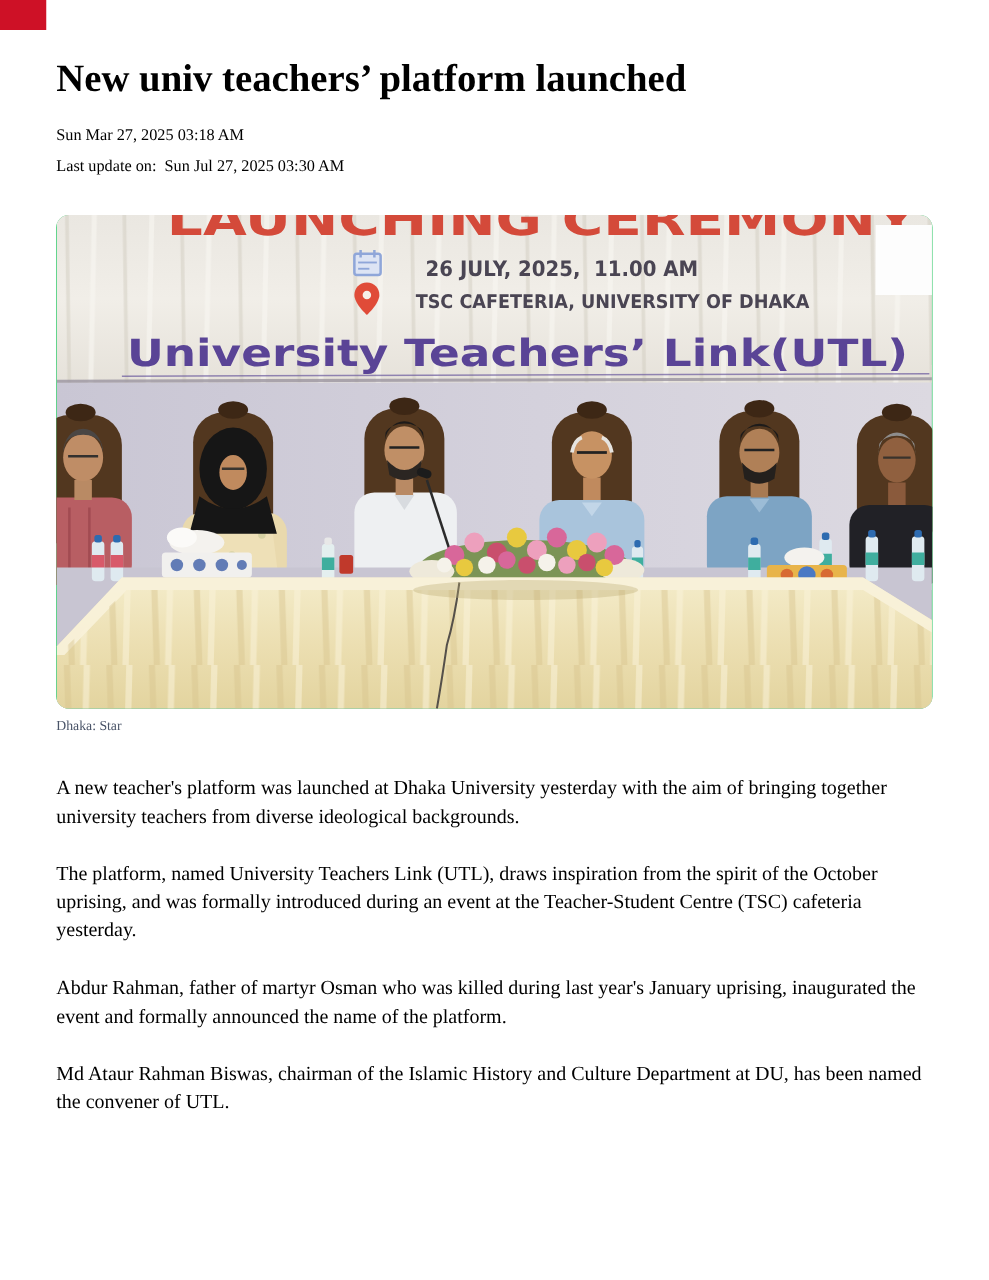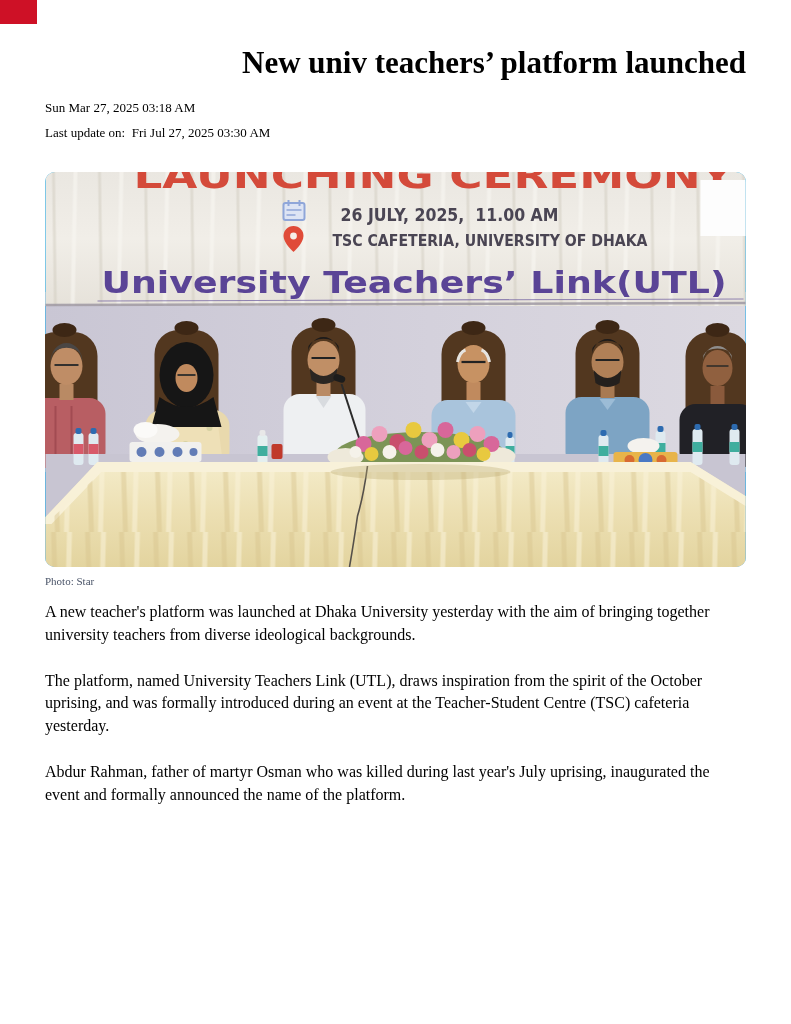--- a/index.html
+++ b/index.html
@@ -1,38 +1,38 @@
 <!DOCTYPE html>
 <html><head>
 <meta charset="utf-8">
 <style>
   html,body{margin:0;padding:0;background:#ffffff;}
   body{width:791px;height:1024px;position:relative;font-family:"Liberation Serif",serif;color:#000;overflow:hidden;}
   .corner-marker{position:absolute;left:0;top:0;width:37px;height:24px;}
   .content{position:absolute;left:45px;top:46px;width:701px;}
-  h1.headline{font-family:"Liberation Serif",serif;font-weight:700;font-size:31px;line-height:1.1;margin:0 0 18px 0;letter-spacing:0;text-align:right;}
+  h1.headline{font-family:"Liberation Serif",serif;font-weight:700;font-size:31px;line-height:1.1;margin:0 0 18px 0;letter-spacing:0;}
   .meta{font-size:13px;line-height:19px;margin:0 0 6px 0;white-space:pre-wrap;}
   figure.photo-figure{margin:30px 0 0 0;width:701px;}
-  .photo-frame{width:701px;height:395px;border-radius:10px;overflow:hidden;display:block;background:#0ea5e9;}
+  .photo-frame{width:701px;height:395px;border-radius:10px;overflow:hidden;display:block;background:#22c55e;}
   figcaption.photo-credit{font-size:11px;color:#4a5468;margin-top:8px;}
-  article.body-text{margin-top:14px;font-size:16px;line-height:22.4px;}
+  article.body-text{margin-top:33px;font-size:16px;line-height:22.4px;}
   article.body-text p{margin:0 0 24px 0;}
   svg text{font-family:"DejaVu Sans",sans-serif;}
 </style>
 </head>
 <body>
 
 <div class="corner-marker" style="background: rgb(206, 17, 38);"></div>
 
 <div class="content">
 
   <h1 class="headline">New univ teachers’ platform launched</h1>
 
   <p class="meta">Sun Mar 27, 2025 03:18 AM</p>
-  <p class="meta">Last update on:  Fri Jul 27, 2025 03:30 AM</p>
+  <p class="meta">Last update on:  Sun Jul 27, 2025 03:30 AM</p>
 
   <figure class="photo-figure">
     <div class="photo-frame">
       <svg viewBox="0 0 700 395" width="701" height="395" xmlns="http://www.w3.org/2000/svg">
         <defs>
           <linearGradient id="wallG" x1="0" y1="0" x2="1" y2="0">
             <stop offset="0" stop-color="#c9c6d4"></stop>
               <stop offset="0.55" stop-color="#d4d1dc"></stop>
               <stop offset="1" stop-color="#dcd9e1"></stop>
           </linearGradient>
@@ -262,22 +262,23 @@
 
         <g>
           <polygon points="0,395 0,345 52,290 645,290 700,324 700,395" fill="url(#clothG)"></polygon>
           <polygon points="0,345 52,290 645,290 700,324 700,334 645,300 56,300 6,352 0,352" fill="#f8f2da" opacity="0.9"></polygon>
           <polygon points="0,395 0,352 56,300 645,300 700,334 700,395" fill="url(#clothFolds)" opacity="0.8"></polygon>
           <path d="M322 294 q-4 30 -10 50 q-4 28 -8 51" stroke="#55504a" stroke-width="1.6" fill="none"></path>
           <ellipse cx="375" cy="300" rx="90" ry="8" fill="#b9a96f" opacity="0.35"></ellipse>
         </g>
       </svg>
     </div>
-    <figcaption class="photo-credit">Photo: Star</figcaption>
+    <figcaption class="photo-credit">Dhaka: Star</figcaption>
   </figure>
 
   <article class="body-text">
     <p>A new teacher's platform was launched at Dhaka University yesterday with the aim of bringing together university teachers from diverse ideological backgrounds.</p>
     <p>The platform, named University Teachers Link (UTL), draws inspiration from the spirit of the October uprising, and was formally introduced during an event at the Teacher-Student Centre (TSC) cafeteria yesterday.</p>
-    <p>Abdur Rahman, father of martyr Osman who was killed during last year's July uprising, inaugurated the event and formally announced the name of the platform.</p>
+    <p>Abdur Rahman, father of martyr Osman who was killed during last year's January uprising, inaugurated the event and formally announced the name of the platform.</p>
+    <p>Md Ataur Rahman Biswas, chairman of the Islamic History and Culture Department at DU, has been named the convener of UTL.</p>
   </article>
 
 </div>
 
 </body></html>

